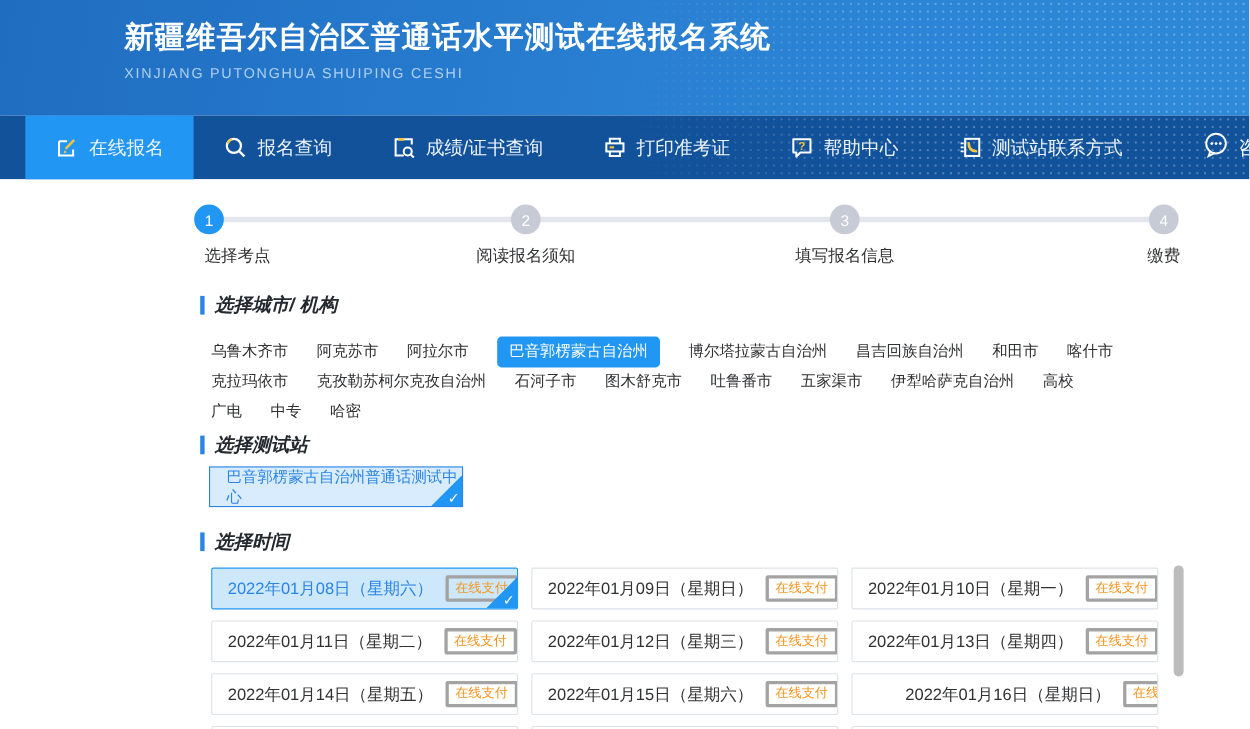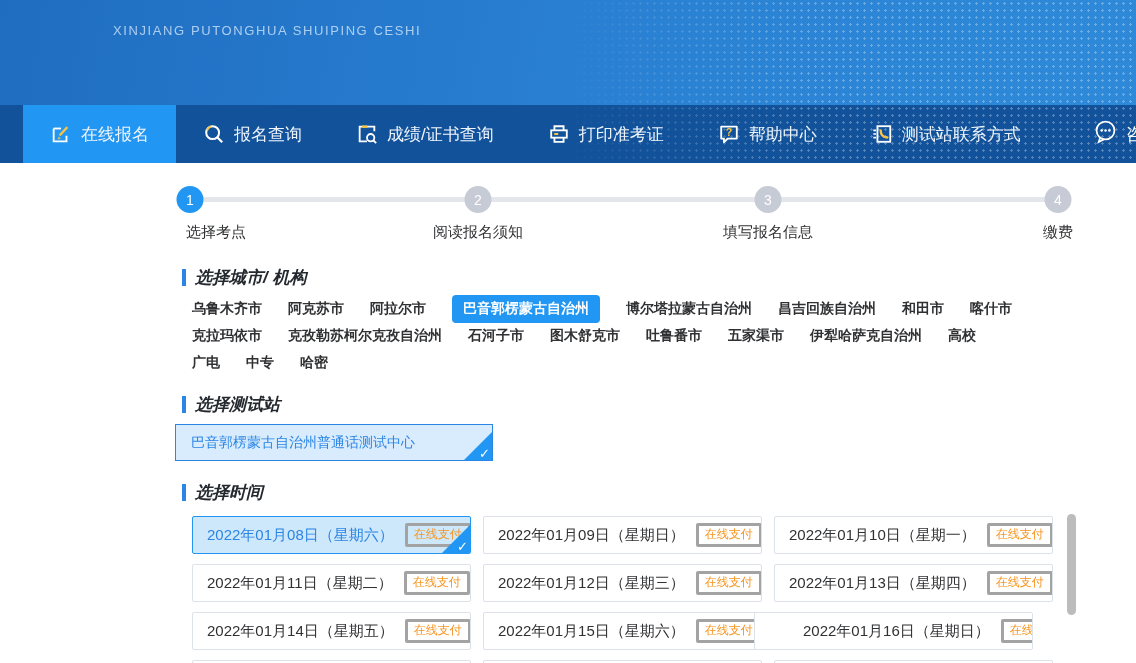--- a/index.html
+++ b/index.html
@@ -41,27 +41,27 @@
                  justify-content:center; transform:translateX(-50%); }
   .step-circle.active { background:#2196f3; }
   .step-label { position:absolute; top:60px; transform:translateX(-50%); font-size:15px; color:#303133; white-space:nowrap; }
 
   
   .sec-head { position:absolute; left:182px; display:flex; align-items:center; gap:9px;
               font-size:17px; font-weight:bold; color:#24292f;font-style:italic; }
   .sec-bar { width:4px; height:17px; background:#2b85e4; }
 
   
-  .city-rows { position:absolute; left:192px; top:295px; width:870px;font-weight:bold; }
+  .city-rows { position:absolute; left:192px; top:306px; width:870px; }
   .city-row { display:flex; align-items:center; gap:26px; height:27px; }
   .city-chip { font-size:14px; color:#303133; cursor:pointer; white-space:nowrap; }
   .city-chip.selected { background:#2196f3; color:#fff; padding:5px 11px; border-radius:4px; }
 
   
-  .station-card { position:absolute; left:175px; top:424px; width:318px; height:37px;
+  .station-card { position:absolute; left:190px; top:424px; width:231px; height:37px;
                   border:1px solid #2b85e4; background:#d9ecfd; color:#2b85e4; font-size:14px;
                   display:flex; align-items:center; padding-left:15px; cursor:pointer; overflow:hidden; }
 
   
   .date-grid { position:absolute; left:192px; top:516px; width:880px; height:147px; }
   .date-card { position:absolute; width:279px; height:38px; border:1px solid #dde1e8; border-radius:2px;
                background:#fff; display:flex; align-items:center; padding-left:14px; font-size:15px;
                color:#303133; cursor:pointer; overflow:hidden; white-space:nowrap; }
   .date-card.selected { background:#cde7fb; border-color:#2196f3; color:#2b85e4; }
   .badge { margin-left:11px; font-size:12px; color:#f7941e; border:3px solid #a3a3a3;
@@ -77,20 +77,21 @@
                      background:#bcbcbc; border-radius:5px; cursor:pointer; }
 </style>
 </head>
 <body>
 
 <div class="page">
 
   <div class="header">
     <div class="map-dots"></div>
     <div class="title-block">
+      <div class="main-title">新疆维吾尔自治区普通话水平测试在线报名系统</div>
       <div class="sub-title">XINJIANG PUTONGHUA SHUIPING CESHI</div>
     </div>
   </div>
 
   <div class="nav">
     <div class="map-dots" style="top:-105px; height:163px;"></div>
     <div class="nav-items" id="nav-items">
         <div class="nav-item active">
           <span class="icon">
             <svg width="22" height="22" viewBox="0 0 24 24">
@@ -260,21 +261,21 @@
         <span class="badge">在线支付</span>
       </div>
       <div class="date-card" style="left: 0px; top: 96px;">
         <span>2022年01月14日（星期五）</span>
         <span class="badge">在线支付</span>
       </div>
       <div class="date-card" style="left: 291px; top: 96px;">
         <span>2022年01月15日（星期六）</span>
         <span class="badge">在线支付</span>
       </div>
-      <div class="date-card" style="left: 562px; top: 96px; padding-left: 48px;">
+      <div class="date-card" style="left: 582px; top: 96px; padding-left: 48px;">
         <span>2022年01月16日（星期日）</span>
         <span class="badge">在线支付</span>
       </div>
       <div class="date-card" style="left: 0px; top: 144px;"></div>
       <div class="date-card" style="left: 291px; top: 144px;"></div>
       <div class="date-card" style="left: 582px; top: 144px;"></div>
     </div>
 
   <div class="scrollbar-thumb"></div>
 </div>

